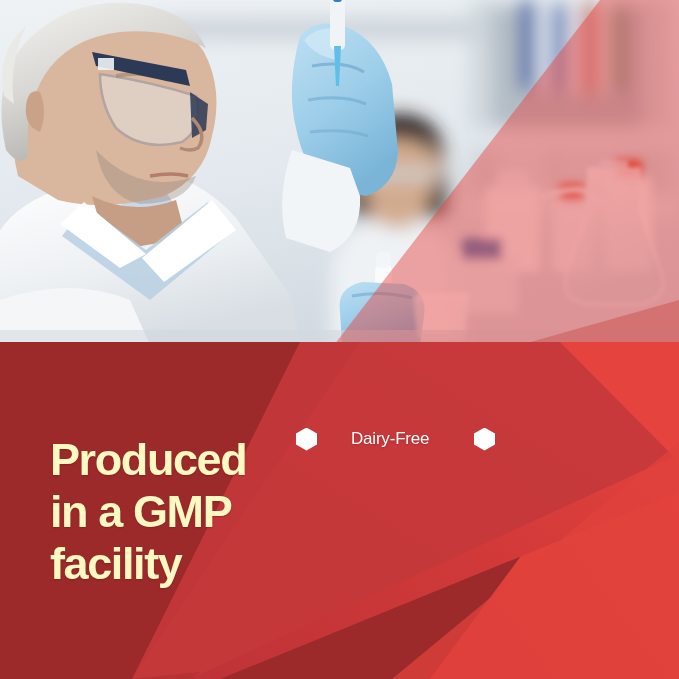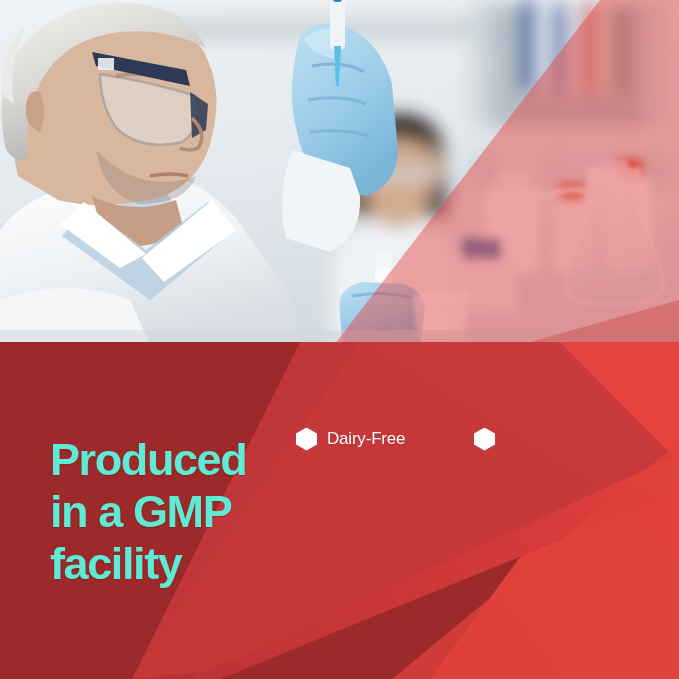--- a/index.html
+++ b/index.html
@@ -58,21 +58,21 @@
   .panel-content {
     position: absolute;
     inset: 0;
   }
 
   .headline {
     position: absolute;
     left: 50px;
     top: 62px;
     width: 240px;
-    color: #5eead4;
+    color: #fef9c3;
     font-family: "Liberation Sans", "DejaVu Sans", sans-serif;
     font-weight: 700;
     font-size: 45px;
     line-height: 52px;
     letter-spacing: -1.4px;
     white-space: pre-line;
     text-shadow: 0 1px 2px rgba(90,10,10,0.30);
   }
 
   .claims {
@@ -104,20 +104,21 @@
   }
 
   .claim-label {
     color: #ffffff;
     font-family: "Liberation Sans", "DejaVu Sans", sans-serif;
     font-size: 17px;
     font-weight: 400;
     letter-spacing: -0.2px;
     white-space: nowrap;
     text-shadow: 0 1px 2px rgba(110,20,20,0.28);
+    margin-left: 24px;
   }
 </style>
 </head>
 <body>
 
 <div class="poster">
 
   <div class="photo">
     <svg width="679" height="345" viewBox="0 0 679 345" xmlns="http://www.w3.org/2000/svg">
       <defs>

